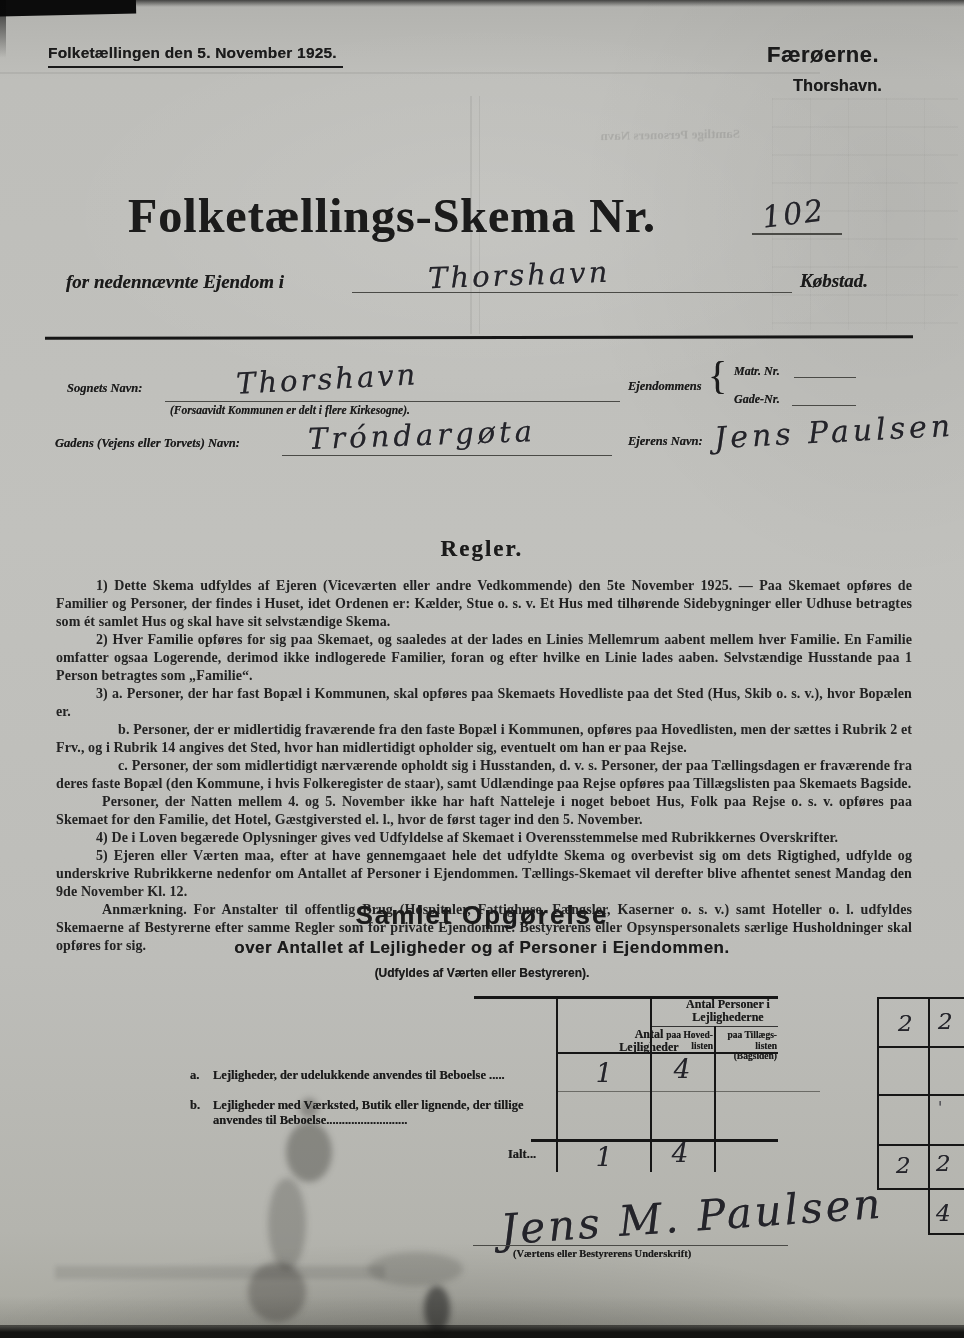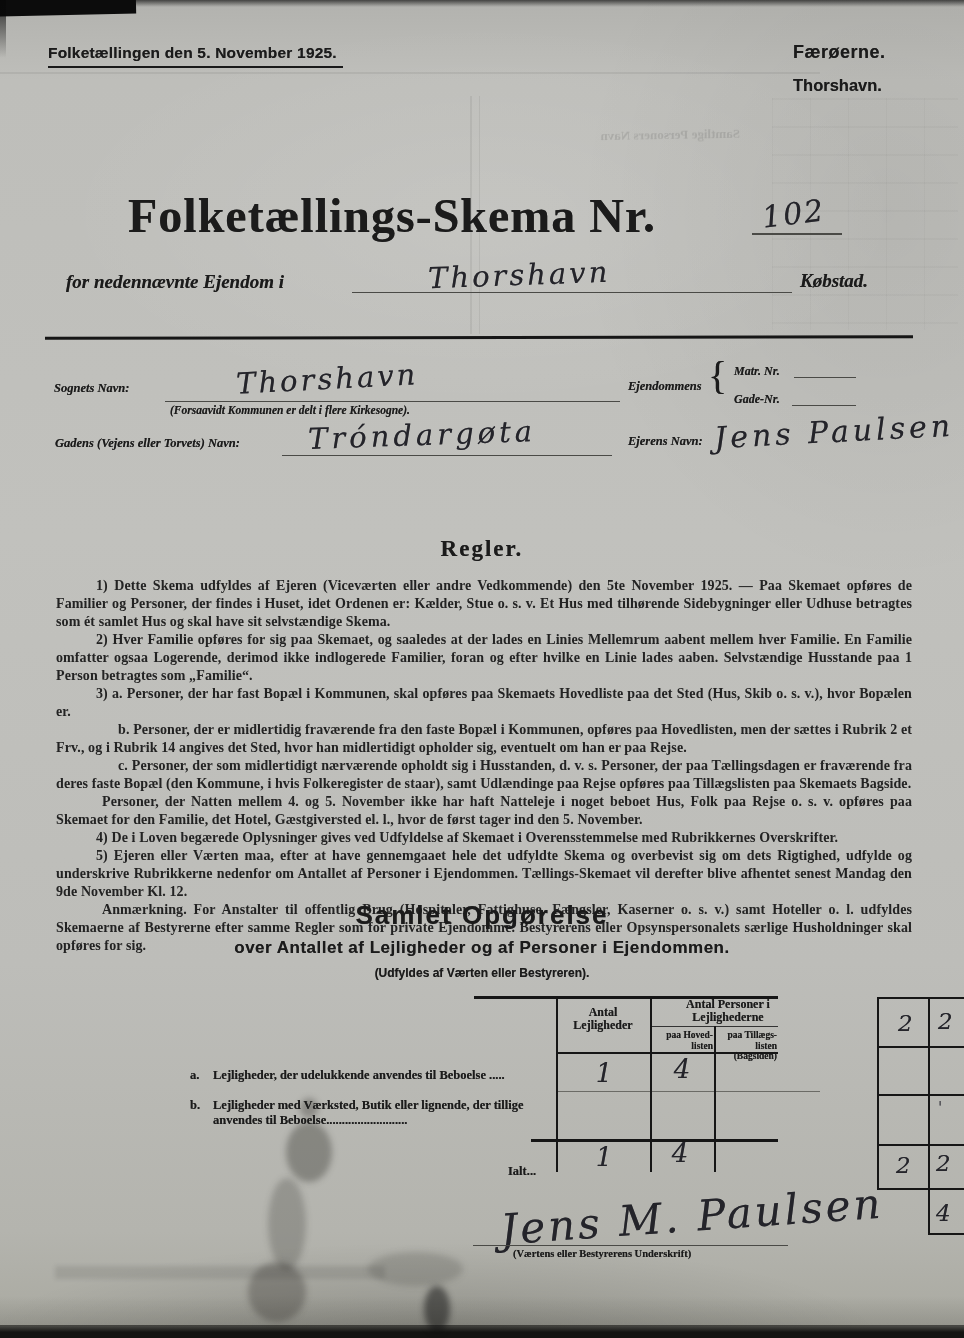--- a/index.html
+++ b/index.html
@@ -50,35 +50,35 @@
   <div class="abs" style="left:55px;top:1266px;width:330px;height:13px;background:rgba(20,20,20,.10);filter:blur(2px);"></div>
 
   <div class="abs stain" style="left:286px;top:1122px;width:46px;height:60px;background:rgba(32,30,26,.32);"></div>
   <div class="abs stain" style="left:268px;top:1178px;width:38px;height:92px;background:rgba(32,30,26,.22);"></div>
   <div class="abs stain" style="left:248px;top:1262px;width:58px;height:60px;background:rgba(32,30,26,.28);"></div>
   <div class="abs stain" style="left:368px;top:1252px;width:95px;height:34px;background:rgba(45,42,38,.18);"></div>
   <div class="abs stain" style="left:424px;top:1286px;width:26px;height:46px;background:rgba(12,12,12,.5);"></div>
   <div class="abs stain" style="left:300px;top:1098px;width:18px;height:20px;background:rgba(32,30,26,.3);"></div>
 
   <div class="abs sans print" style="left:48px;top:44px;font-weight:bold;font-size:15.5px;letter-spacing:.2px;border-bottom:2px solid #1a1a1a;padding:0 6px 4px 0;">Folketællingen den 5. November 1925.</div>
-  <div class="abs sans print" style="left:793px;top:42px;font-weight:bold;font-size:18px;letter-spacing:.5px;">Færøerne.</div>
+  <div class="abs sans print" style="left:767px;top:42px;font-weight:bold;font-size:22px;letter-spacing:.5px;">Færøerne.</div>
   <div class="abs sans print" style="left:793px;top:76px;font-weight:bold;font-size:16.5px;">Thorshavn.</div>
 
   <div class="abs print" style="left:128px;top:188px;font-weight:bold;font-size:48px;letter-spacing:1px;">Folketællings-Skema Nr.</div>
   <div class="abs hw" style="left:762px;top:196px;font-size:30px;transform:rotate(-7deg);letter-spacing:2px;">102</div>
   <div class="abs line" style="left:752px;top:233px;width:90px;height:2px;"></div>
 
   <div class="abs bi print" style="left:66px;top:271px;font-size:19px;">for nedennævnte Ejendom i</div>
   <div class="abs line" style="left:352px;top:292px;width:440px;"></div>
   <div class="abs hw" style="left:428px;top:258px;font-size:29px;transform:rotate(-2deg);letter-spacing:3px;">Thorshavn</div>
   <div class="abs bi print" style="left:800px;top:270px;font-size:19px;">Købstad.</div>
 
   <div class="abs tline" style="left:45px;top:336px;width:868px;height:3px;transform:rotate(-.1deg);"></div>
 
-  <div class="abs bi print" style="left:54px;top:381px;font-size:12.5px;text-align:center;">Sognets Navn:</div>
+  <div class="abs bi print" style="left:67px;top:381px;font-size:12.5px;text-align:center;">Sognets Navn:</div>
   <div class="abs line" style="left:165px;top:401px;width:455px;"></div>
   <div class="abs hw" style="left:236px;top:362px;font-size:29px;transform:rotate(-3deg);letter-spacing:3px;">Thorshavn</div>
   <div class="abs bi print" style="left:170px;top:404px;font-size:11.5px;">(Forsaavidt Kommunen er delt i flere Kirkesogne).</div>
 
   <div class="abs bi print" style="left:628px;top:379px;font-size:12.5px;">Ejendommens</div>
   <div class="abs print" style="left:708px;top:356px;font-size:40px;font-weight:normal;line-height:40px;">{</div>
   <div class="abs bi print" style="left:734px;top:364px;font-size:12px;">Matr. Nr.</div>
   <div class="abs line" style="left:794px;top:377px;width:62px;"></div>
   <div class="abs bi print" style="left:734px;top:392px;font-size:12px;">Gade-Nr.</div>
   <div class="abs line" style="left:792px;top:405px;width:64px;"></div>
@@ -108,38 +108,38 @@
 
   <div class="abs tline" style="left:474px;top:996px;width:304px;height:3px;"></div>
   <div class="abs tline" style="left:650px;top:1026px;width:128px;height:1px;background:#333;"></div>
   <div class="abs tline" style="left:556px;top:1052px;width:222px;height:2px;"></div>
   <div class="abs" style="left:556px;top:1091px;width:264px;height:1px;background:#6b6b66;"></div>
   <div class="abs tline" style="left:531px;top:1139px;width:247px;height:3px;"></div>
   <div class="abs tline" style="left:556px;top:996px;width:2px;height:176px;"></div>
   <div class="abs tline" style="left:650px;top:996px;width:2px;height:176px;"></div>
   <div class="abs tline" style="left:714px;top:1026px;width:2px;height:146px;"></div>
 
-  <div class="abs thdr print" style="left:558px;top:1006px;width:90px;">Antal Lejligheder</div>
+  <div class="abs thdr print" style="left:558px;top:1028px;width:90px;padding-left:46px;">Antal Lejligheder</div>
   <div class="abs thdr print" style="left:652px;top:998px;width:124px;padding-left:14px;">Antal Personer i Lejlighederne</div>
   <div class="abs tsub print" style="left:651px;top:1030px;width:62px;">paa Hoved- listen</div>
   <div class="abs tsub print" style="left:715px;top:1030px;width:62px;">paa Tillægs- listen (Bagsiden)</div>
 
   <div class="abs print" style="left:190px;top:1068px;font-weight:bold;font-size:12.5px;">a.</div>
   <div class="abs print" style="left:213px;top:1068px;width:330px;font-weight:bold;font-size:12.5px;">Lejligheder, der udelukkende anvendes til Beboelse .....</div>
   <div class="abs hw cellnum" style="left:565px;top:1058px;width:78px;">1</div>
   <div class="abs hw cellnum" style="left:654px;top:1054px;width:56px;">4</div>
   <div class="abs hw cellnum" style="left:718px;top:1054px;width:56px;"></div>
 
   <div class="abs print" style="left:190px;top:1098px;font-weight:bold;font-size:12.5px;">b.</div>
   <div class="abs print" style="left:213px;top:1098px;width:348px;font-weight:bold;font-size:12.5px;line-height:15px;">Lejligheder med Værksted, Butik eller lignende, der tillige anvendes til Beboelse..........................</div>
   <div class="abs hw cellnum" style="left:565px;top:1100px;width:78px;"></div>
   <div class="abs hw cellnum" style="left:654px;top:1100px;width:56px;"></div>
   <div class="abs hw cellnum" style="left:718px;top:1100px;width:56px;"></div>
 
-  <div class="abs print" style="left:508px;top:1147px;font-weight:bold;font-size:12.5px;margin-top:17px;">Ialt...</div>
+  <div class="abs print" style="left:508px;top:1147px;font-weight:bold;font-size:12.5px;">Ialt...</div>
   <div class="abs hw cellnum" style="left:565px;top:1142px;width:78px;">1</div>
   <div class="abs hw cellnum" style="left:652px;top:1138px;width:56px;">4</div>
   <div class="abs hw cellnum" style="left:718px;top:1138px;width:56px;"></div>
 
   <div class="abs tline" style="left:877px;top:997px;width:2px;height:193px;"></div>
   <div class="abs tline" style="left:928px;top:997px;width:2px;height:238px;"></div>
   <div class="abs tline" style="left:877px;top:997px;width:87px;height:2px;"></div>
   <div class="abs tline" style="left:877px;top:1046px;width:87px;height:2px;"></div>
   <div class="abs tline" style="left:877px;top:1094px;width:87px;height:2px;"></div>
   <div class="abs tline" style="left:877px;top:1144px;width:87px;height:2px;"></div>

